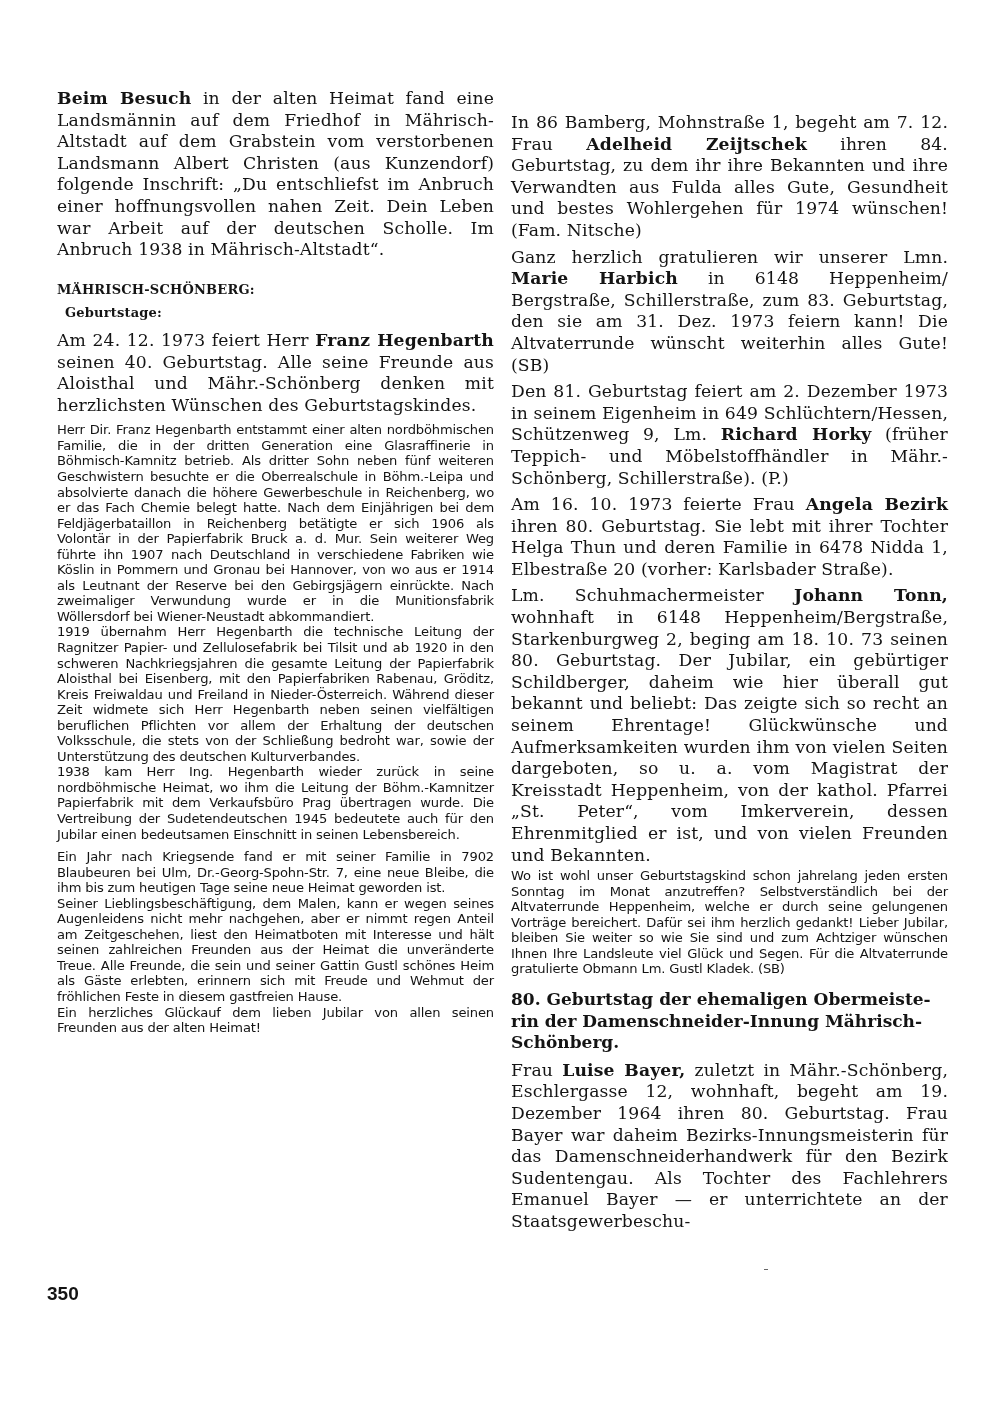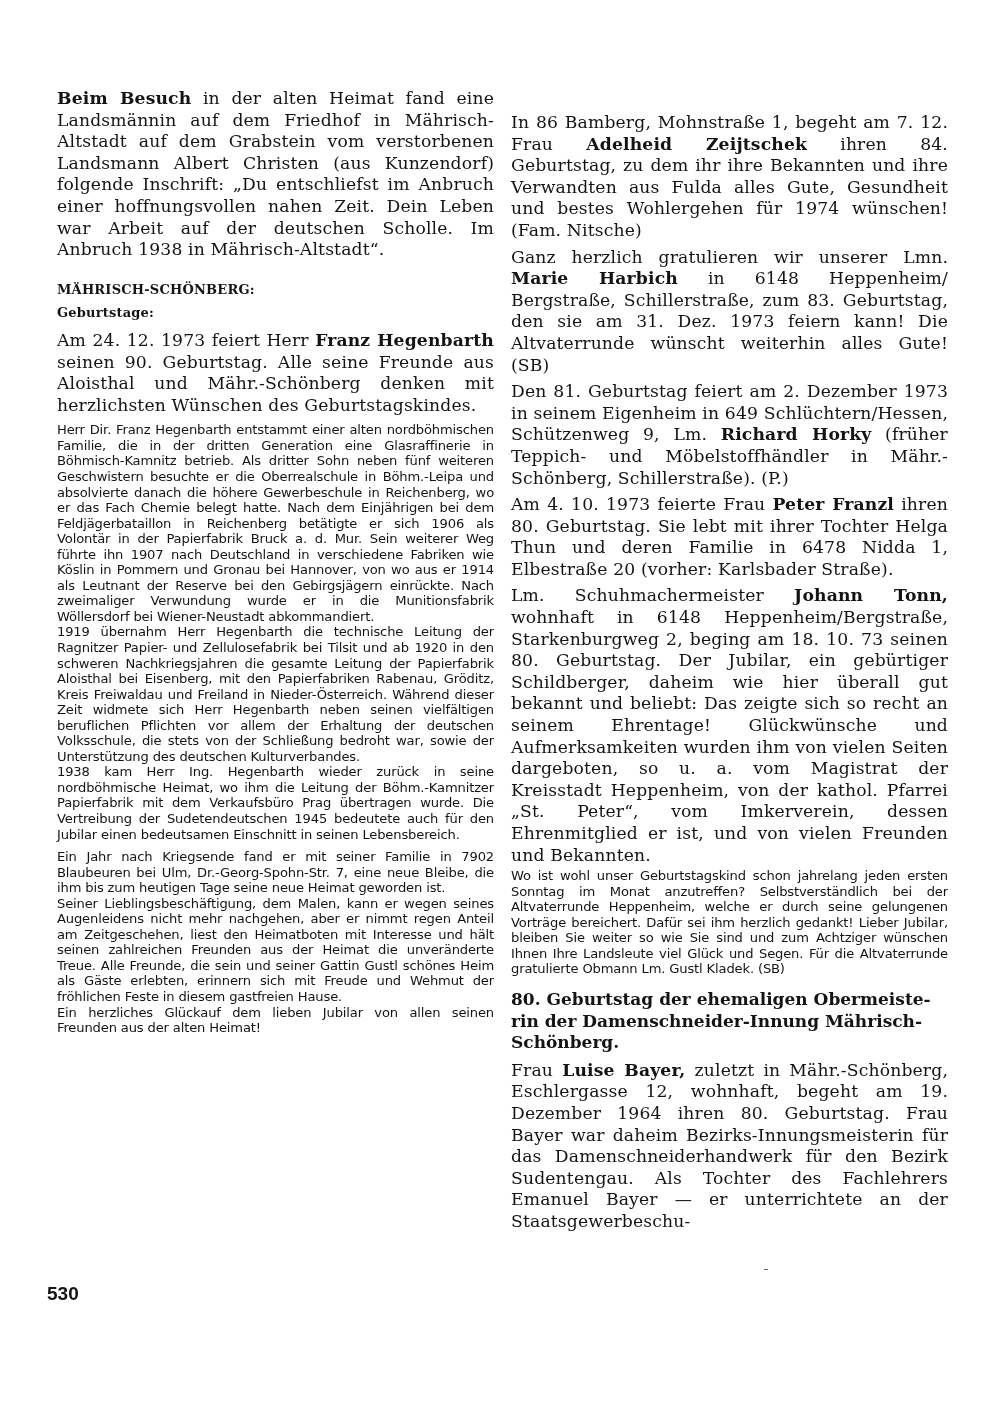--- a/index.html
+++ b/index.html
@@ -5,59 +5,59 @@
   html, body { margin:0; padding:0; background:#ffffff; }
   body { width:1000px; height:1413px; position:relative; overflow:hidden; color:#141414; }
   .col { position:absolute; top:88px; }
   .col-left { left:57px; width:437px; }
   .col-right { left:511px; width:437px;margin-top:24px; }
   .big { font-family:"DejaVu Serif", serif; font-size:17.2px; line-height:21.6px; text-align:justify; margin:0 0 5px 0; letter-spacing:0.15px; hyphens:manual; }
   .big b { font-weight:bold; }
   .right-align { text-align:right; margin-top:-2px; }
   .hd { font-family:"DejaVu Serif", serif; font-weight:bold; font-size:13px; line-height:21.6px; margin:0; letter-spacing:0.2px; }
   .hd-region { margin-top:18px; margin-bottom:2px; }
-  .hd-sub { margin-bottom:6px; }
+  .hd-sub { margin-bottom:6px;margin-left:8px; }
   .small { font-family:"DejaVu Sans", sans-serif; font-size:13.1px; line-height:15.55px; text-align:justify; margin:0; letter-spacing:-0.15px; font-weight:normal; transform-origin:left top; }
   .small.gap { margin-top:7px; }
   .small.first { margin-top:6px; }
   .hd-block { font-family:"DejaVu Serif", serif; font-weight:bold; font-size:17px; line-height:21.6px; margin:12px 0 6px 0; text-align:left; letter-spacing:0; }
   .pagenum { position:absolute; left:47px; top:1283px; font-family:"Liberation Sans", sans-serif; font-weight:bold; font-size:19px; }
   .speck { position:absolute; left:764px; top:1269px; width:4px; height:1px; background:#666; }
 </style>
 </head>
 <body>
 
 <div class="col col-left">
   <p class="big"><b>Beim Besuch</b><span> in der alten Heimat fand eine Landsmännin auf dem Friedhof in Mäh­risch-Altstadt auf dem Grabstein vom ver­storbenen Landsmann Albert Christen (aus Kunzendorf) folgende Inschrift: „Du ent­schliefst im Anbruch einer hoffnungsvol­len nahen Zeit. Dein Leben war Arbeit auf der deutschen Scholle. Im Anbruch 1938 in Mährisch-Altstadt“.</span></p>
 
   <h2 class="hd hd-region">MÄHRISCH-SCHÖNBERG:</h2>
   <h3 class="hd hd-sub">Geburtstage:</h3>
 
-  <p class="big"><span>Am 24. 12. 1973 feiert Herr </span><b>Franz Hegen­barth</b><span> seinen 90. Geburtstag. Alle seine Freunde aus Aloisthal und Mähr.-Schön­berg denken mit herzlichsten Wünschen des Geburtstagskindes.</span></p>
+  <p class="big"><span>Am 24. 12. 1973 feiert Herr </span><b>Franz Hegen­barth</b><span> seinen 40. Geburtstag. Alle seine Freunde aus Aloisthal und Mähr.-Schön­berg denken mit herzlichsten Wünschen des Geburtstagskindes.</span></p>
 
   <p class="small first">Herr Dir. Franz Hegenbarth entstammt einer alten nordböhmischen Familie, die in der dritten Generation eine Glasraffinerie in Böhmisch-Kamnitz betrieb. Als dritter Sohn neben fünf weiteren Geschwistern be­suchte er die Oberrealschule in Böhm.-Leipa und ab­solvierte danach die höhere Gewerbeschule in Rei­chenberg, wo er das Fach Chemie belegt hatte. Nach dem Einjährigen bei dem Feldjägerbataillon in Rei­chenberg betätigte er sich 1906 als Volontär in der Papierfabrik Bruck a. d. Mur. Sein weiterer Weg führte ihn 1907 nach Deutschland in verschiedene Fabriken wie Köslin in Pommern und Gronau bei Hannover, von wo aus er 1914 als Leutnant der Re­serve bei den Gebirgsjägern einrückte. Nach zwei­maliger Verwundung wurde er in die Munitionsfabrik Wöllersdorf bei Wiener-Neustadt abkommandiert.</p>
   <p class="small">1919 übernahm Herr Hegenbarth die technische Lei­tung der Ragnitzer Papier- und Zellulosefabrik bei Tilsit und ab 1920 in den schweren Nachkriegsjahren die gesamte Leitung der Papierfabrik Aloisthal bei Eisenberg, mit den Papierfabriken Rabenau, Gröditz, Kreis Freiwaldau und Freiland in Nieder-Österreich. Während dieser Zeit widmete sich Herr Hegenbarth neben seinen vielfältigen beruflichen Pflichten vor allem der Erhaltung der deutschen Volksschule, die stets von der Schließung bedroht war, sowie der Unterstützung des deutschen Kulturverbandes.</p>
   <p class="small">1938 kam Herr Ing. Hegenbarth wieder zurück in seine nordböhmische Heimat, wo ihm die Leitung der Böhm.-Kamnitzer Papierfabrik mit dem Verkaufs­büro Prag übertragen wurde. Die Vertreibung der Sudetendeutschen 1945 bedeutete auch für den Ju­bilar einen bedeutsamen Einschnitt in seinen Lebens­bereich.</p>
   <p class="small gap">Ein Jahr nach Kriegsende fand er mit seiner Familie in 7902 Blaubeuren bei Ulm, Dr.-Georg-Spohn-Str. 7, eine neue Bleibe, die ihm bis zum heutigen Tage seine neue Heimat geworden ist.</p>
   <p class="small">Seiner Lieblingsbeschäftigung, dem Malen, kann er wegen seines Augenleidens nicht mehr nachgehen, aber er nimmt regen Anteil am Zeitgeschehen, liest den Heimatboten mit Interesse und hält seinen zahl­reichen Freunden aus der Heimat die unveränderte Treue. Alle Freunde, die sein und seiner Gattin Gustl schönes Heim als Gäste erlebten, erinnern sich mit Freude und Wehmut der fröhlichen Feste in diesem gastfreien Hause.</p>
   <p class="small">Ein herzliches Glückauf dem lieben Jubilar von allen seinen Freunden aus der alten Heimat!</p>
 </div>
 
 <div class="col col-right">
   <p class="big"><span>In 86 Bamberg, Mohnstraße 1, begeht am 7. 12. Frau </span><b>Adelheid Zeijtschek</b><span> ihren 84. Geburtstag, zu dem ihr ihre Bekannten und ihre Verwandten aus Fulda alles Gute, Ge­sundheit und bestes Wohlergehen für 1974 wünschen! (Fam. Nitsche)</span></p>
 
   <p class="big"><span>Ganz herzlich gratulieren wir unserer Lmn. </span><b>Marie Harbich</b><span> in 6148 Heppenheim/ Bergstraße, Schillerstraße, zum 83. Geburts­tag, den sie am 31. Dez. 1973 feiern kann! Die Altvaterrunde wünscht weiterhin alles Gute! (SB)</span></p>
 
   <p class="big"><span>Den 81. Geburtstag feiert am 2. Dezember 1973 in seinem Eigenheim in 649 Schlüch­tern/Hessen, Schützenweg 9, Lm. </span><b>Richard Horky</b><span> (früher Teppich- und Möbelstoff­händler in Mähr.-Schönberg, Schillerstra­ße). (P.)</span></p>
 
-  <p class="big"><span>Am 4. 10. 1973 feierte Frau </span><b>Peter Franzl</b><span> ihren 80. Geburtstag. Sie lebt mit ihrer Tochter Helga Thun und deren Familie in 6478 Nidda 1, Elbestraße 20 (vorher: Karls­bader Straße).</span></p>
+  <p class="big"><span>Am 16. 10. 1973 feierte Frau </span><b>Angela Bezirk</b><span> ihren 80. Geburtstag. Sie lebt mit ihrer Tochter Helga Thun und deren Familie in 6478 Nidda 1, Elbestraße 20 (vorher: Karls­bader Straße).</span></p>
 
   <p class="big" style="margin-bottom:0"><span>Lm. Schuhmachermeister </span><b>Johann Tonn,</b><span> wohnhaft in 6148 Heppenheim/Bergstraße, Starkenburgweg 2, beging am 18. 10. 73 sei­nen 80. Geburtstag. Der Jubilar, ein gebür­tiger Schildberger, daheim wie hier überall gut bekannt und beliebt: Das zeigte sich so recht an seinem Ehrentage! Glückwünsche und Aufmerksamkeiten wurden ihm von vielen Seiten dargeboten, so u. a. vom Ma­gistrat der Kreisstadt Heppenheim, von der kathol. Pfarrei „St. Peter“, vom Imkerver­ein, dessen Ehrenmitglied er ist, und von vielen Freunden und Bekannten.</span></p>
 
   <p class="small" style="margin-top:2px">Wo ist wohl unser Geburtstagskind schon jah­relang jeden ersten Sonntag im Monat anzutref­fen? Selbstverständlich bei der Altvaterrunde Heppenheim, welche er durch seine gelungenen Vorträge bereichert. Dafür sei ihm herzlich ge­dankt! Lieber Jubilar, bleiben Sie weiter so wie Sie sind und zum Achtziger wünschen Ihnen Ihre Landsleute viel Glück und Segen. Für die Altvaterrunde gratulierte Obmann Lm. Gustl Kladek. (SB)</p>
 
   <h3 class="hd-block">80. Geburtstag der ehemaligen Obermeiste­rin der Damenschneider-Innung Mährisch-Schönberg.</h3>
 
   <p class="big"><span>Frau </span><b>Luise Bayer,</b><span> zuletzt in Mähr.-Schön­berg, Eschlergasse 12, wohnhaft, begeht am 19. Dezember 1964 ihren 80. Geburtstag. Frau Bayer war daheim Bezirks-Innungs­meisterin für das Damenschneiderhand­werk für den Bezirk Sudentengau. Als Tochter des Fachlehrers Emanuel Bayer — er unterrichtete an der Staatsgewerbeschu-</span></p>
 </div>
 
 <div class="speck"></div>
-<div class="pagenum">530</div>
+<div class="pagenum">350</div>
 
 </body></html>

